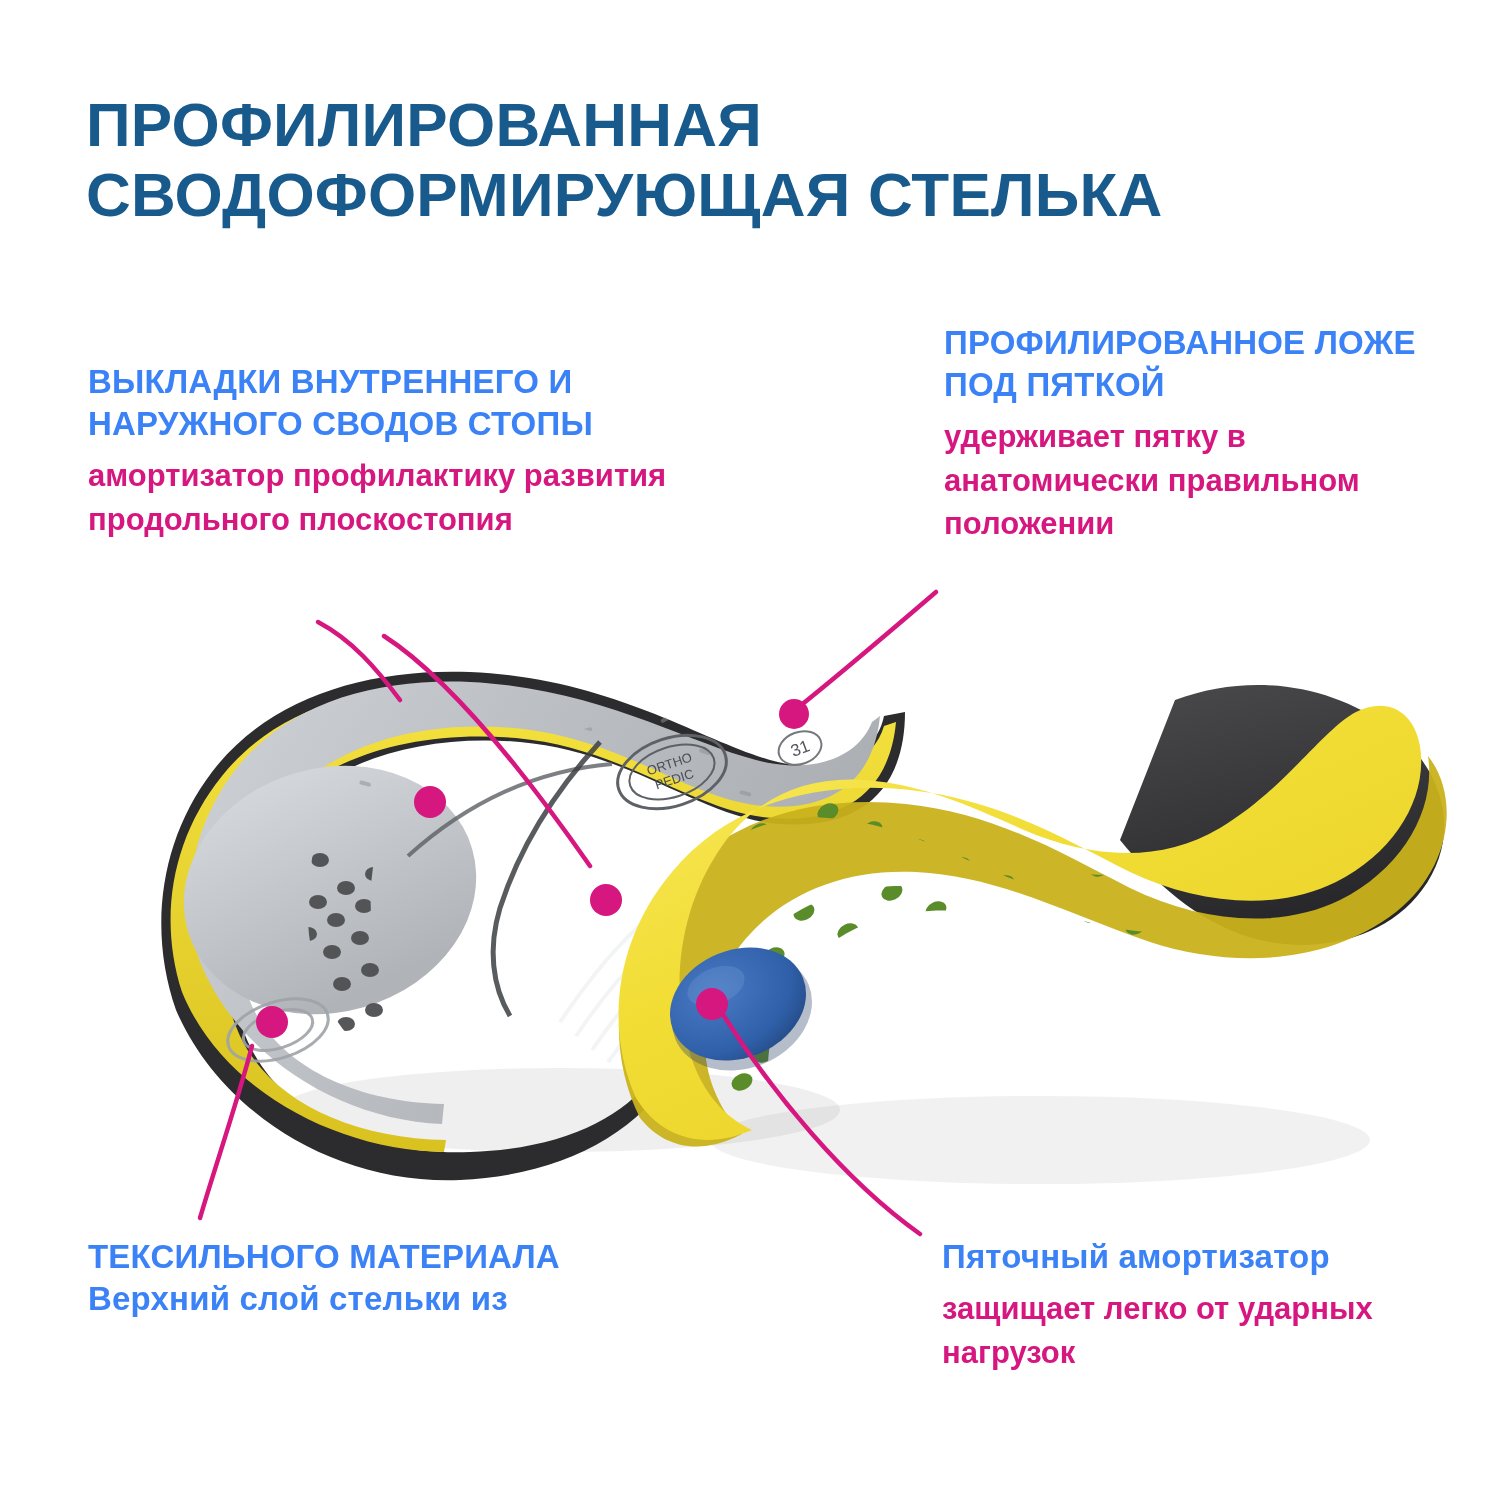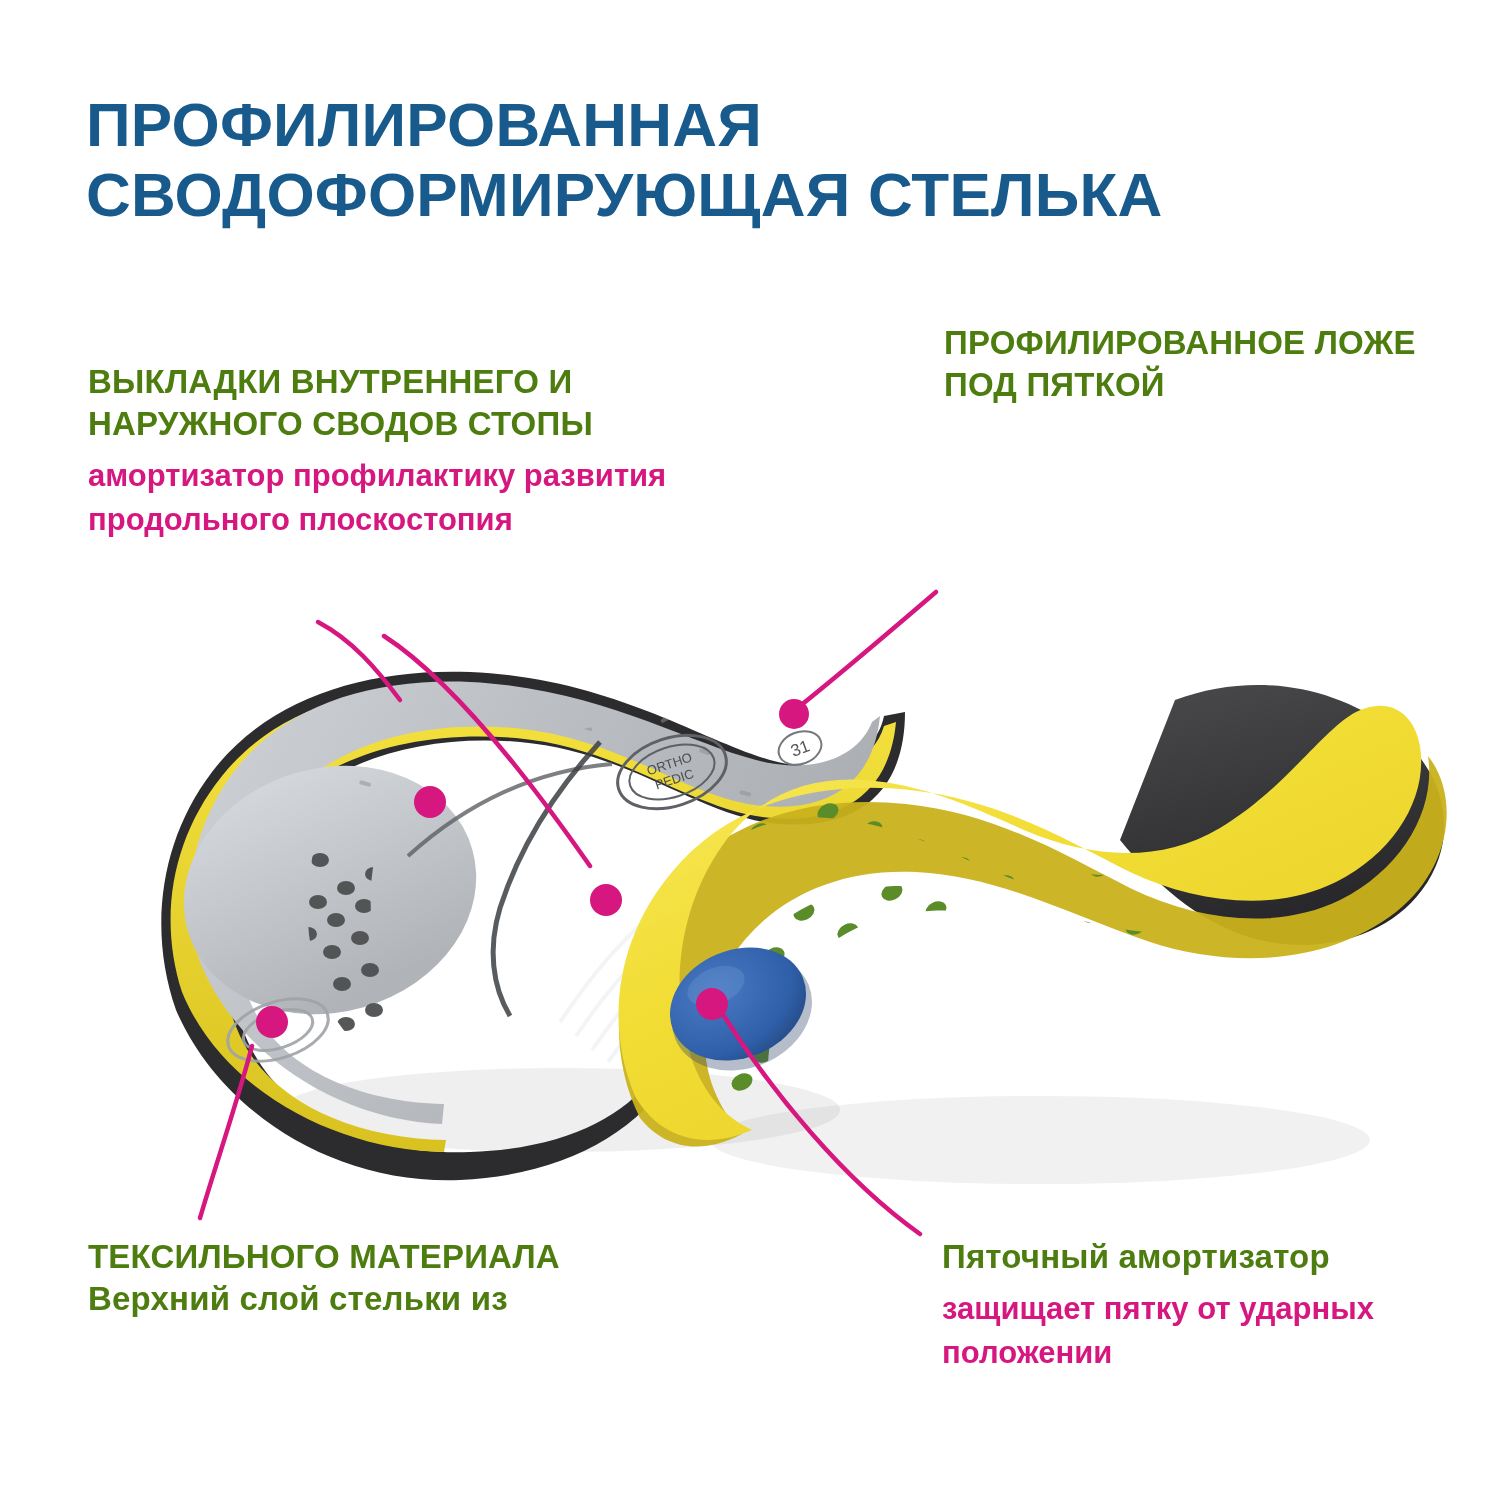--- a/index.html
+++ b/index.html
@@ -32,21 +32,21 @@
     color: #185a8c;
     text-transform: uppercase;
     margin-top: 28px;
   }
   
   .callout { position: absolute; }
   .callout .head {
     font-size: 33px;
     line-height: 1.28;
     font-weight: 700;
-    color: #4d7c0f;
+    color: #3b82f6;
     text-transform: uppercase;
     letter-spacing: 0.2px;
   }
   .callout .head.mixedcase { text-transform: none; }
   .callout .sub {
     margin-top: 9px;
     font-size: 31px;
     line-height: 1.40;
     font-weight: 700;
     color: #d6177f;
@@ -421,25 +421,26 @@
     </g>
   </svg>
 
   <div class="callout" id="callout-arch">
     <div class="head">ВЫКЛАДКИ ВНУТРЕННЕГО И НАРУЖНОГО СВОДОВ СТОПЫ</div>
     <div class="sub">амортизатор профилактику развития продольного плоскостопия</div>
   </div>
 
   <div class="callout" id="callout-heel">
     <div class="head">ПРОФИЛИРОВАННОЕ ЛОЖЕ ПОД ПЯТКОЙ</div>
+    <div class="sub">удерживает пятку в анатомически правильном положении</div>
   </div>
 
   <div class="callout" id="callout-textile">
     <div class="head">ТЕКСИЛЬНОГО МАТЕРИАЛА</div>
     <div class="head mixedcase">Верхний слой стельки из</div>
   </div>
 
   <div class="callout" id="callout-shock">
     <div class="head mixedcase">Пяточный амортизатор</div>
-    <div class="sub">защищает пятку от ударных положении</div>
+    <div class="sub">защищает легко от ударных нагрузок</div>
   </div>
 
 </div>
 
 </body></html>

